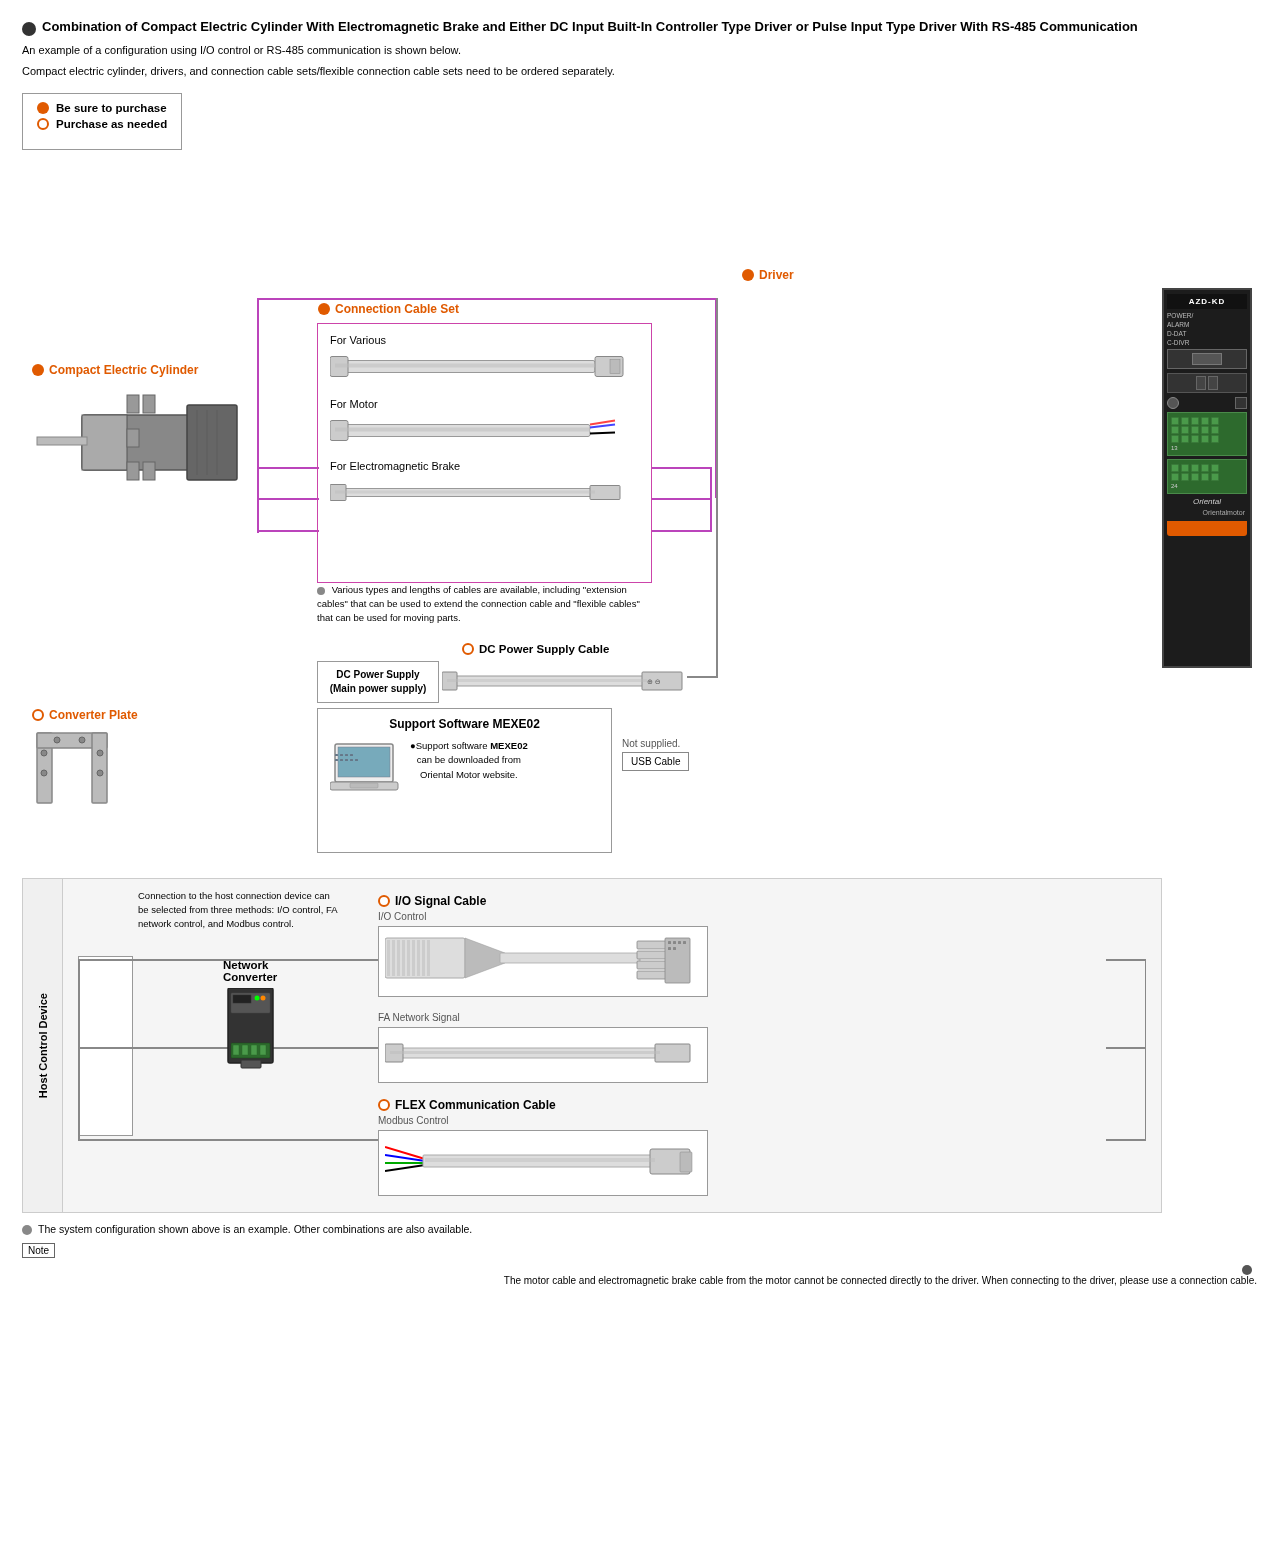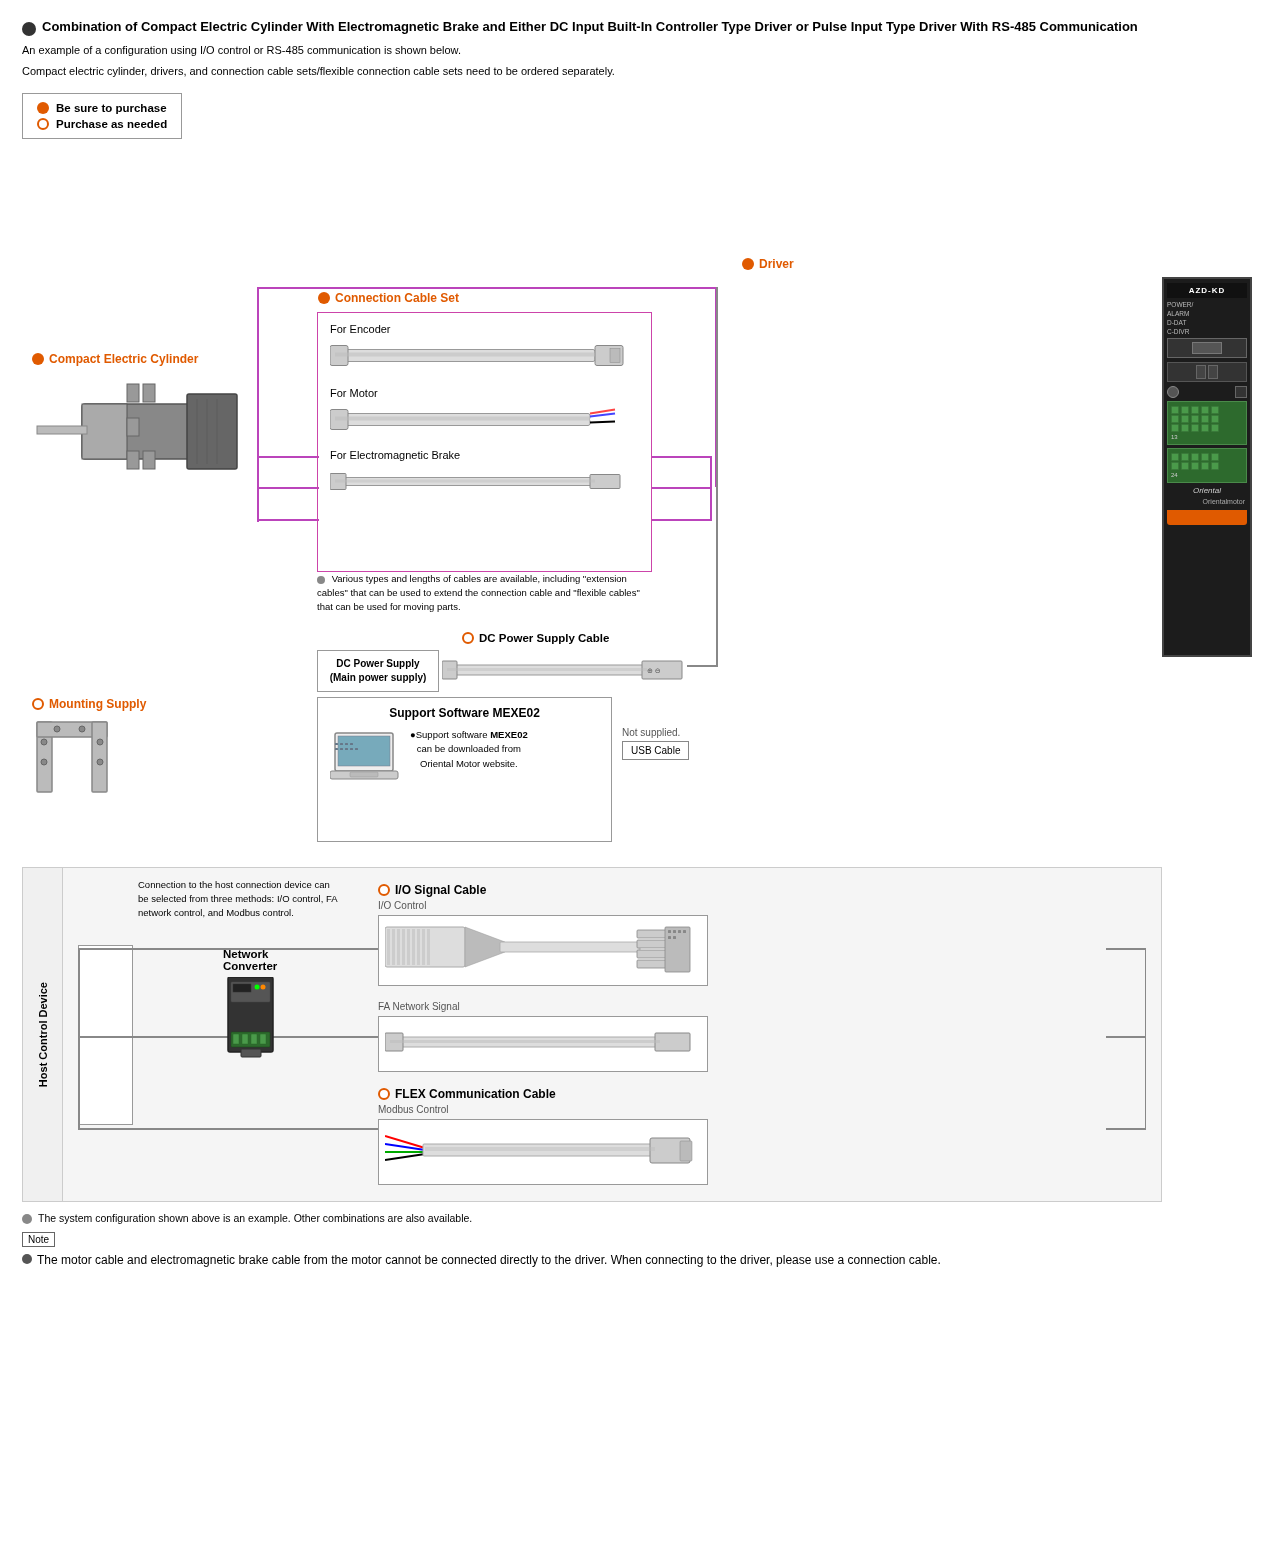--- a/index.html
+++ b/index.html
@@ -46,21 +46,21 @@
       padding: 8px 14px;
       margin: 14px 0 18px 0;
     }
     .legend-item {
       display: flex;
       align-items: center;
       margin-bottom: 4px;
       font-size: 11.5px;
       font-weight: bold;
     }
-    .legend-item:last-child { margin-bottom: 0; }
+    .legend-item:last-child { margin-bottom: 11px; }
     .circle-filled {
       width: 12px; height: 12px;
       background: #e05a00;
       border-radius: 50%;
       margin-right: 7px;
       flex-shrink: 0;
     }
     .circle-empty {
       width: 12px; height: 12px;
       border: 2px solid #e05a00;
@@ -361,21 +361,21 @@
   </div>
 
   <div style="position:absolute; top:155px; left:295px; width:335px; height:260px; border:1.5px solid #cc44aa;">
 
     <div style="position:absolute; top:-22px; left:0; display:flex; align-items:center;">
       <div class="circle-filled" style="background:#e05a00; margin-right:5px;"></div>
       <span class="component-label-orange">Connection Cable Set</span>
     </div>
 
     <div style="padding:10px 12px 6px 12px;">
-      <div style="font-size:11px; margin-bottom:5px;">For Encoder</div>
+      <div style="font-size:11px; margin-bottom:5px;">For Various</div>
       <svg class="cable-svg" viewBox="0 0 295 32">
 
         <rect x="5" y="8" width="260" height="12" fill="#ddd" stroke="#999" stroke-width="1" rx="2"></rect>
 
         <rect x="0" y="4" width="18" height="20" fill="#ccc" stroke="#888" stroke-width="1" rx="2"></rect>
 
         <rect x="265" y="4" width="28" height="20" fill="#ccc" stroke="#888" stroke-width="1" rx="2"></rect>
         <rect x="280" y="7" width="10" height="14" fill="#bbb" stroke="#888" stroke-width="0.5"></rect>
 
         <rect x="5" y="11" width="260" height="4" fill="#bbb" opacity="0.5"></rect>
@@ -471,21 +471,21 @@
   <div style="position:absolute; top:570px; left:600px;">
     <div style="font-size:10px; color:#555; margin-bottom:3px;">Not supplied.</div>
     <div style="border:1px solid #888; padding:3px 8px; font-size:10px; display:inline-block;">
       <span>USB Cable</span>
     </div>
   </div>
 
   <div style="position:absolute; top:540px; left:10px;">
     <div style="display:flex; align-items:center; margin-bottom:6px;">
       <div class="circle-empty" style="border-color:#e05a00; margin-right:5px;"></div>
-      <span class="component-label-orange">Mounting Supply</span>
+      <span class="component-label-orange">Converter Plate</span>
     </div>
     <svg width="100" height="90" viewBox="0 0 100 90">
 
       <rect x="5" y="5" width="15" height="70" fill="#bbb" stroke="#888" stroke-width="1.5" rx="1"></rect>
       <rect x="5" y="5" width="70" height="15" fill="#bbb" stroke="#888" stroke-width="1.5" rx="1"></rect>
       <rect x="60" y="5" width="15" height="70" fill="#bbb" stroke="#888" stroke-width="1.5" rx="1"></rect>
 
       <circle cx="12" cy="25" r="3" fill="#888" stroke="#666" stroke-width="1"></circle>
       <circle cx="12" cy="45" r="3" fill="#888" stroke="#666" stroke-width="1"></circle>
       <circle cx="68" cy="25" r="3" fill="#888" stroke="#666" stroke-width="1"></circle>
@@ -630,20 +630,20 @@
 <div class="bottom-note">
   <div class="bullet-gray"></div>
   <span>The system configuration shown above is an example. Other combinations are also available.</span>
 </div>
 
 
 <div style="margin-top:8px;">
   <div class="note-box">
     <span>Note</span>
   </div>
-  <div style="display:flex; align-items:flex-start; margin-top:3px; font-size:12px;">
+  <div style="display:flex; align-items:flex-end; margin-top:3px; font-size:10px;flex-direction:column;">
     <span style="display:inline-block; width:10px; height:10px; background:#555; border-radius:50%; margin-right:5px; flex-shrink:0; margin-top:1px;"></span>
     <span>The motor cable and electromagnetic brake cable from the motor cannot be connected directly to the driver. When connecting to the driver, please use a connection cable.</span>
   </div>
 </div>
 
 
 
 
 </body></html>

